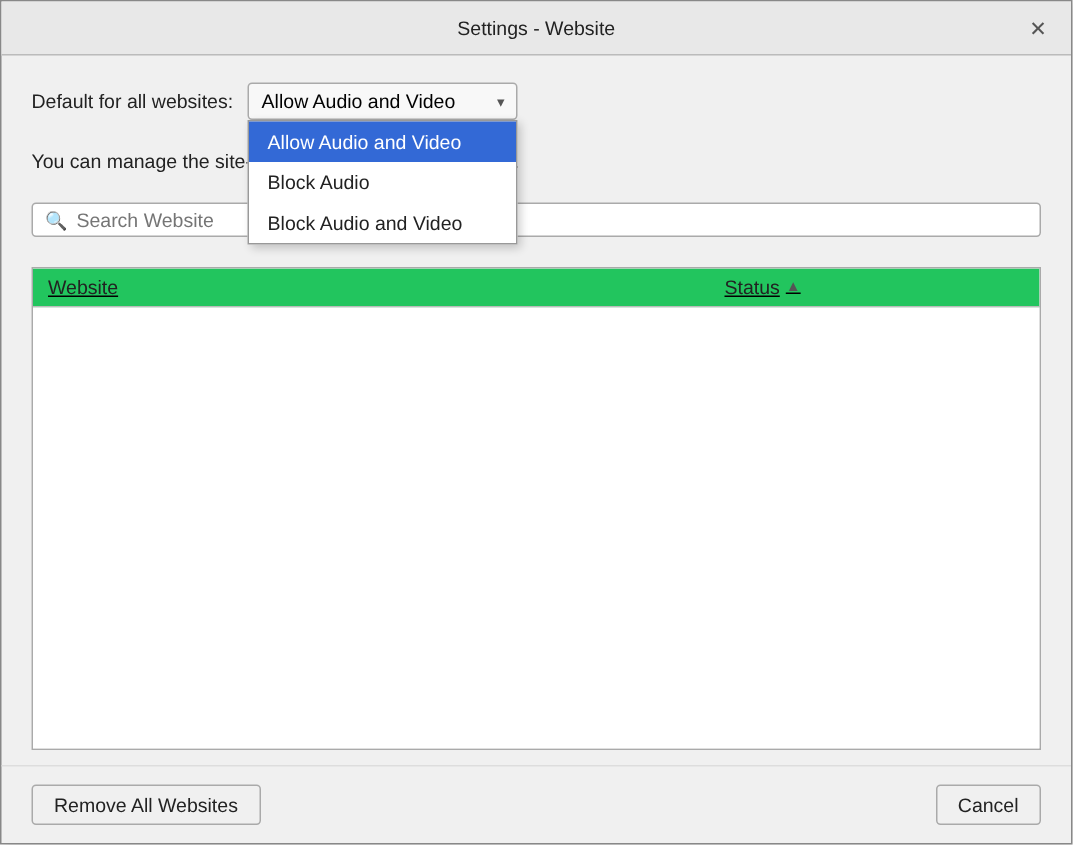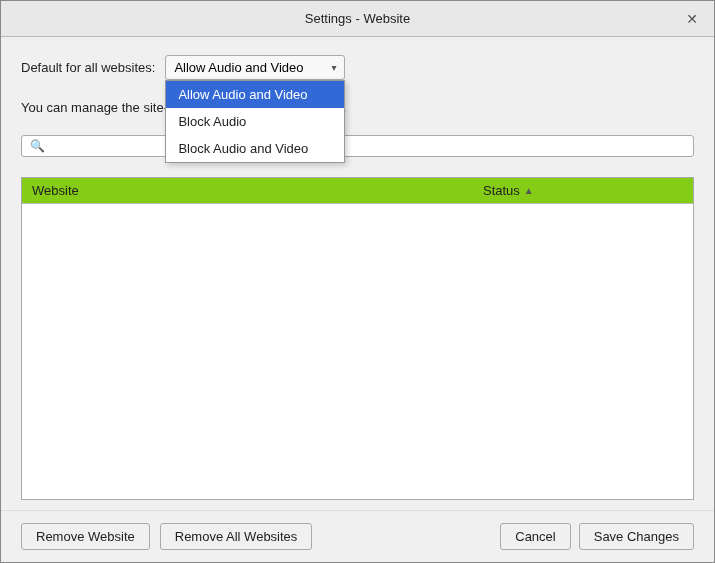--- a/index.html
+++ b/index.html
@@ -145,24 +145,25 @@
     .table-container {
       flex: 1;
       border: 1px solid #aaa;
       background: #fff;
       overflow: hidden;
       display: flex;
       flex-direction: column;
     }
     .table-header {
       display: flex;
-      background: #84cc16;
+      background: #22c55e;
       border-bottom: 1px solid #bbb;
       padding: 5px 10px;
       align-items: center;
+      text-decoration: underline;
     }
     .col-website {
       flex: 1;
       font-size: 13px;
       color: #222;
     }
     .col-status {
       width: 200px;
       font-size: 13px;
       color: #222;
@@ -234,47 +235,42 @@
           <div class="dropdown-item">Block Audio and Video</div>
         </div>
       </div>
     </div>
 
     <div class="manage-text">You can manage the site-specific Autoplay settings here.</div>
 
     <div class="search-row">
       <div class="search-box">
         <span class="search-icon">🔍</span>
+        <input class="search-input" type="text" placeholder="Search Website" style="">
       </div>
     </div>
 
     <div class="table-container">
       <div class="table-header">
         <span class="col-website">Website</span>
         <span class="col-status">
           <span>Status</span>
           <span class="sort-arrow">▲</span>
         </span>
       </div>
       <div class="table-body"></div>
     </div>
 
   </div>
 
   <div class="dialog-footer">
     <div class="footer-left">
       <button class="btn">
-        <span>Remove Website</span>
-      </button>
-      <button class="btn">
         <span>Remove All Websites</span>
       </button>
     </div>
     <div class="footer-right">
       <button class="btn">
         <span>Cancel</span>
       </button>
-      <button class="btn btn-primary">
-        <span>Save Changes</span>
-      </button>
     </div>
   </div>
 </div>
 
 </body></html>

